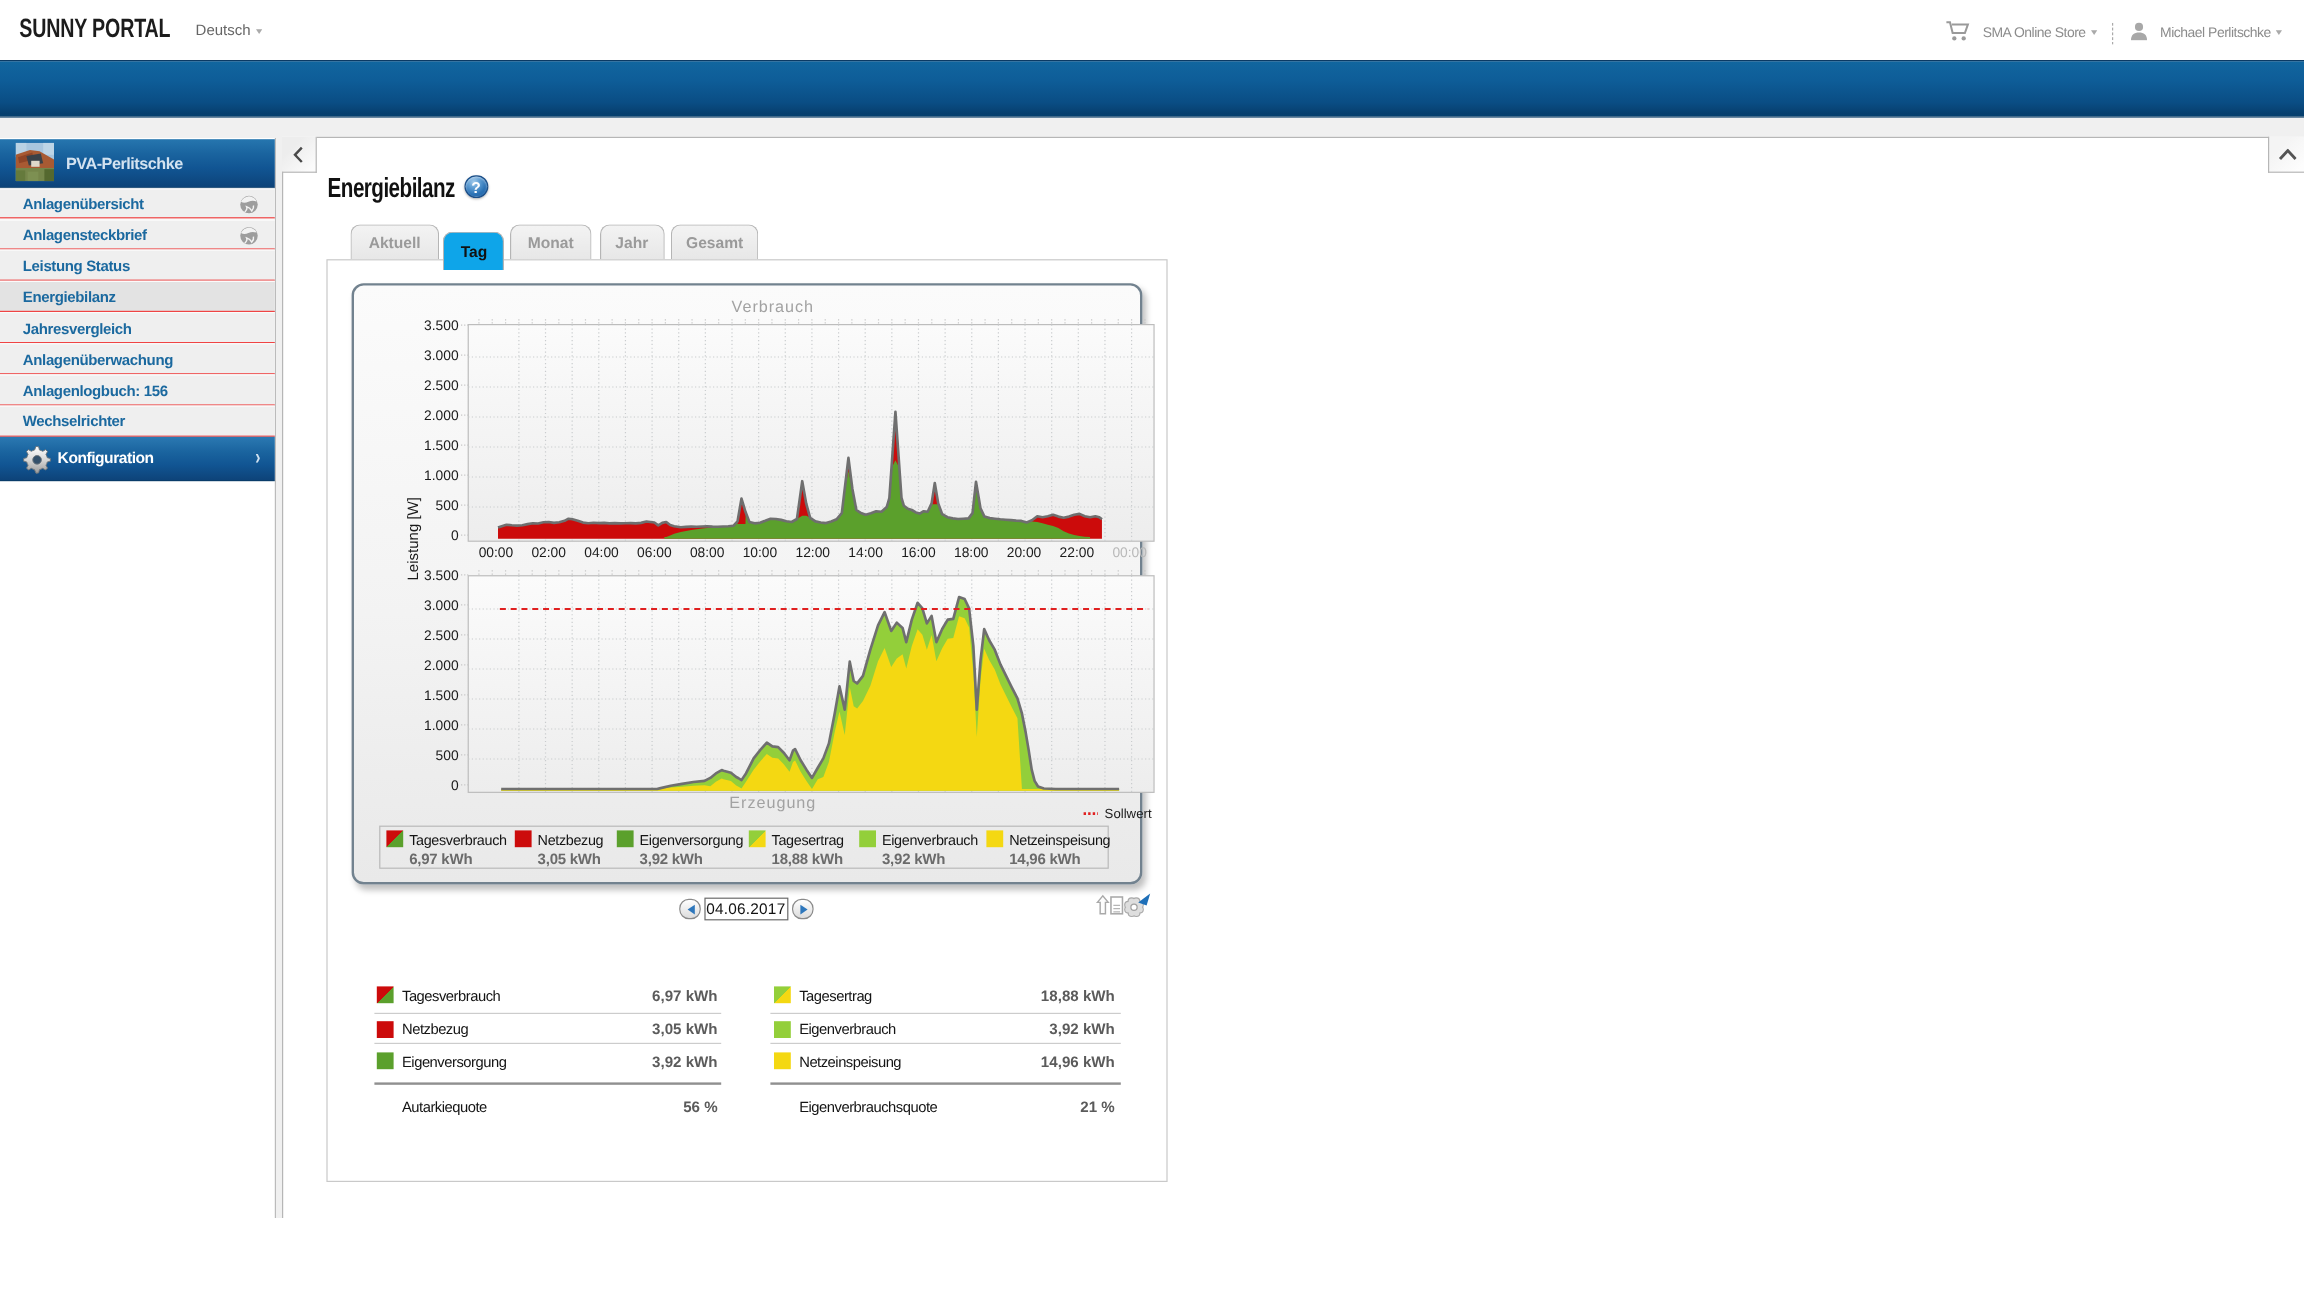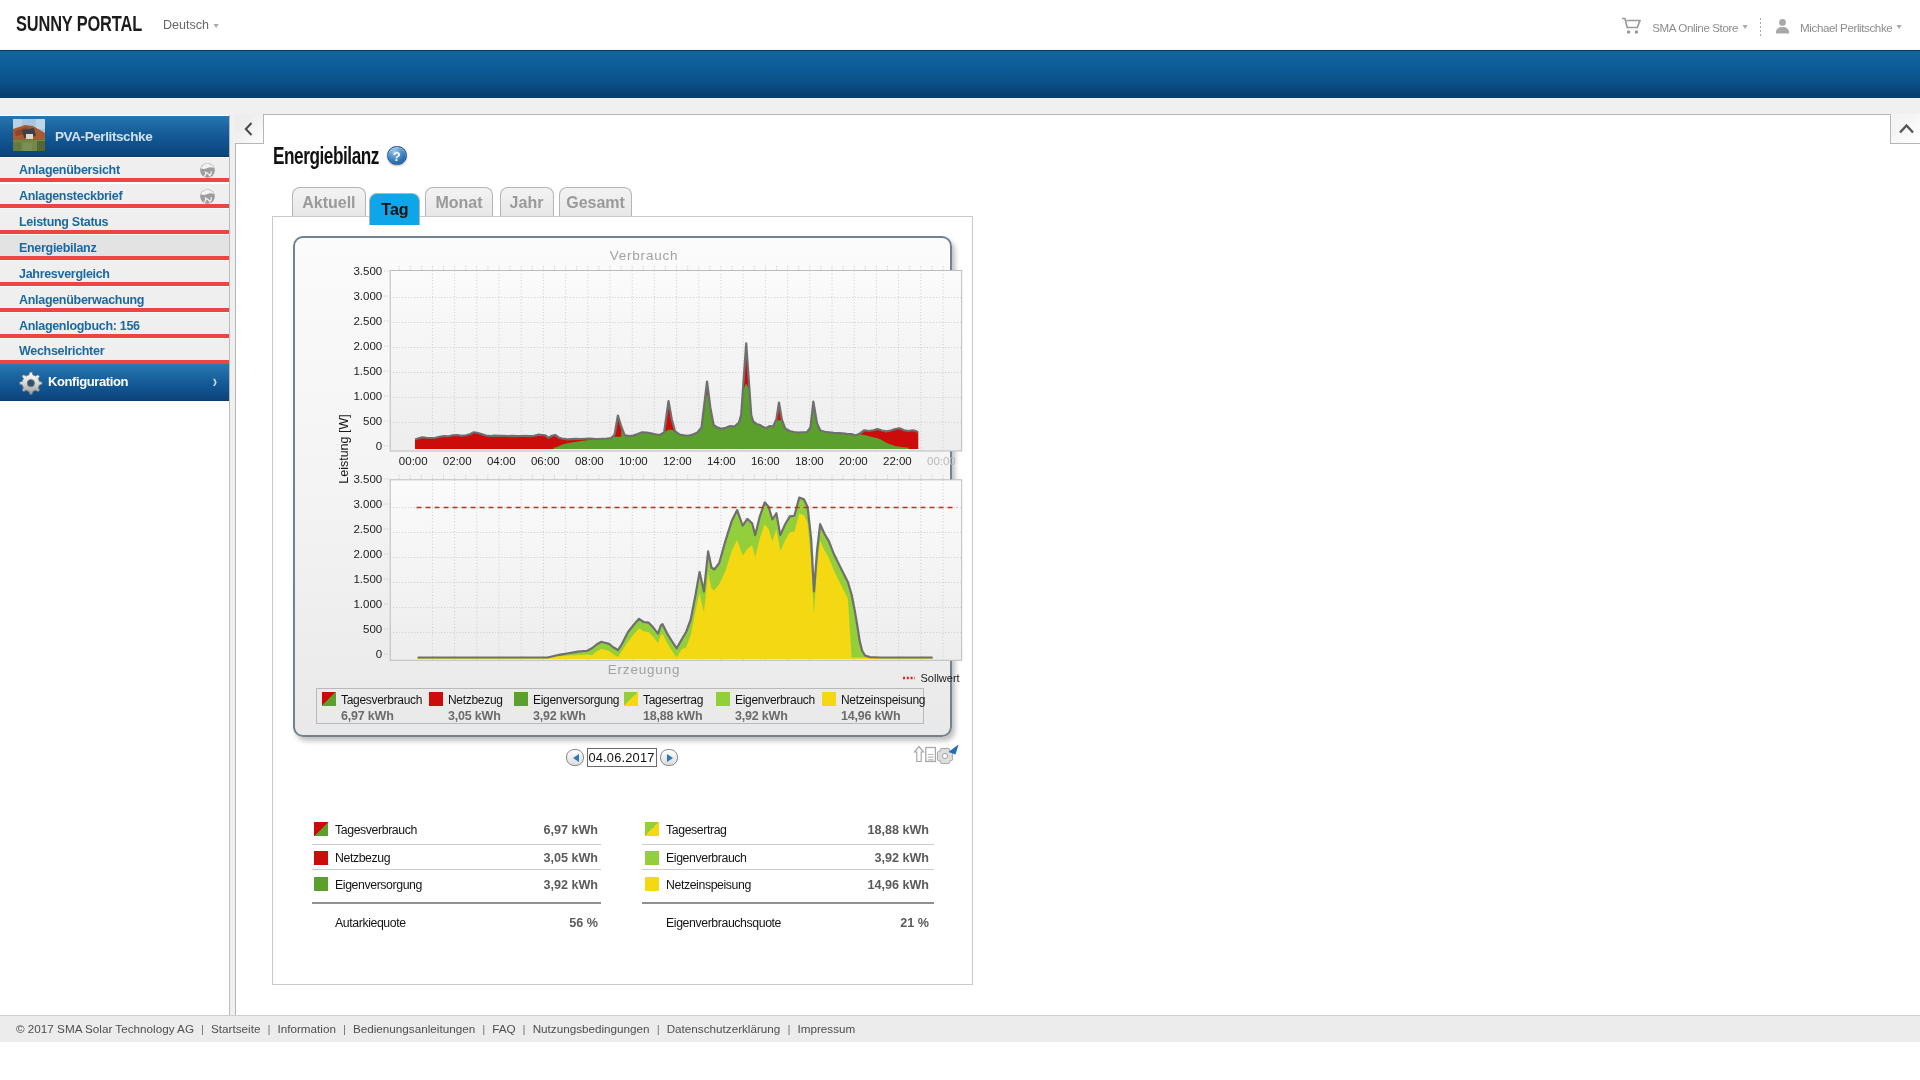--- a/index.html
+++ b/index.html
@@ -30,21 +30,21 @@
 
 
 #sidebar { left:0; top:115px; width:230px; height:900px; background:#fff;
   border-right:1px solid #bbb; }
 #sbhead { left:0; top:115.5px; width:229px; height:41px;
   background:linear-gradient(180deg,#2676af 0%, #1a649f 30%, #115593 60%, #0d4379 100%);
   border-bottom:1px solid #093c69; }
 #sbhead .nm { position:absolute; left:55px; top:13px; color:#d3e2f0; font-weight:bold; font-size:13.5px; letter-spacing:-0.4px; }
 #sbthumb { position:absolute; left:13px; top:3.5px; width:32px; height:32px; }
 .mrow { left:0; top:0; width:229px; height:25.9px; background:#efefef;
-  border-bottom:4px solid #ef4444; border-top:1px solid #fbfbfb; }
+  border-bottom:1px solid #ef4444; border-top:1px solid #fbfbfb; }
 .mrow.sel { background:#e3e3e3; }
 .mrow .t { position:absolute; left:19px; top:5.5px; font-size:12.5px; letter-spacing:-0.3px; font-weight:bold; color:#1b699f; }
 .mrow .globe { position:absolute; right:13px; top:4px; }
 #konf { left:0; top:363.7px; width:229px; height:37px;
   background:linear-gradient(180deg,#2b79b2 0%, #1a649f 35%, #115593 65%, #0d4379 100%);
   border-bottom:1px solid #093c69; }
 #konf .t { position:absolute; left:48px; top:10px; font-size:13px; letter-spacing:-0.4px; font-weight:bold; color:#fff; }
 #konf .arr { position:absolute; right:12px; top:9px; color:#cfe0ef; font-size:13px; font-weight:bold; transform:scaleY(1.4); }
 
 
@@ -66,21 +66,21 @@
   background:radial-gradient(circle at 38% 28%, #a6cdec 0%, #5e9dd3 30%, #2a71b4 62%, #1c5ca1 100%);
   border:1px solid #1c4f88;
   box-shadow:inset 0 1px 2px rgba(255,255,255,.6), 0 1px 2px rgba(0,0,0,.3); }
 #helpico span { position:absolute; left:0; right:0; top:2px; text-align:center; color:#fff;
   font-size:13px; font-weight:bold; }
 
 
 #innerbox { left:272px; top:216px; width:701px; height:769px; border:1px solid #c9c9c9; background:#fff; }
 .tab { top:187px; height:29px; border:1px solid #b5b5b5; border-bottom:none;
   border-radius:8px 8px 0 0; background:linear-gradient(180deg,#f3f3f3,#e7e7e7);
-  text-align:center; font-size:16px; font-weight:bold; color:#9a9a9a; line-height:29px; }
+  text-align:center; font-size:13px; font-weight:bold; color:#9a9a9a; line-height:29px; }
 .tab.active { top:193px; height:32px; background:#0ea5e9; color:#111; z-index:5; line-height:31px; }
 
 
 #chartpanel { left:293px; top:235.5px; width:659px; height:501px;
   border:2px solid #72828f; border-radius:10px;
   background:linear-gradient(180deg,#fbfbfb 0%,#f3f3f3 55%,#e9e9e9 100%);
   box-shadow:3px 4px 5px rgba(0,0,0,.25); }
 #chartsvgwrap { left:293px; top:235.5px; width:659px; height:502px;padding-left:32px; }
 
 
@@ -561,17 +561,14 @@
 <div class="abs bsep" style="left:311.5px; top:869px; width:289.5px;"></div>
 <div class="abs bsepthick" style="left:311.5px; top:901.5px; width:289.5px;"></div>
 <div class="abs bsep" style="left:642px; top:843.5px; width:291.5px;"></div>
 <div class="abs bsep" style="left:642px; top:869px; width:291.5px;"></div>
 <div class="abs bsepthick" style="left:642px; top:901.5px; width:291.5px;"></div>
 <div class="abs blbl" style="left:335px; top:915.5px;">Autarkiequote</div>
 <div class="abs bval" style="left:478px; width:120px; top:915.5px; text-align:right;">56 %</div>
 <div class="abs blbl" style="left:666px; top:915.5px;">Eigenverbrauchsquote</div>
 <div class="abs bval" style="left:809px; width:120px; top:915.5px; text-align:right;">21 %</div>
 
-<div class="abs" id="footer">
-      <div class="inner">© 2017 SMA Solar Technology AG<span class="fsep">|</span>Startseite<span class="fsep">|</span>Information<span class="fsep">|</span>Bedienungsanleitungen<span class="fsep">|</span>FAQ<span class="fsep">|</span>Nutzungsbedingungen<span class="fsep">|</span>Datenschutzerklärung<span class="fsep">|</span>Impressum</div>
-    </div>
 
 </div>
 
 </body></html>

